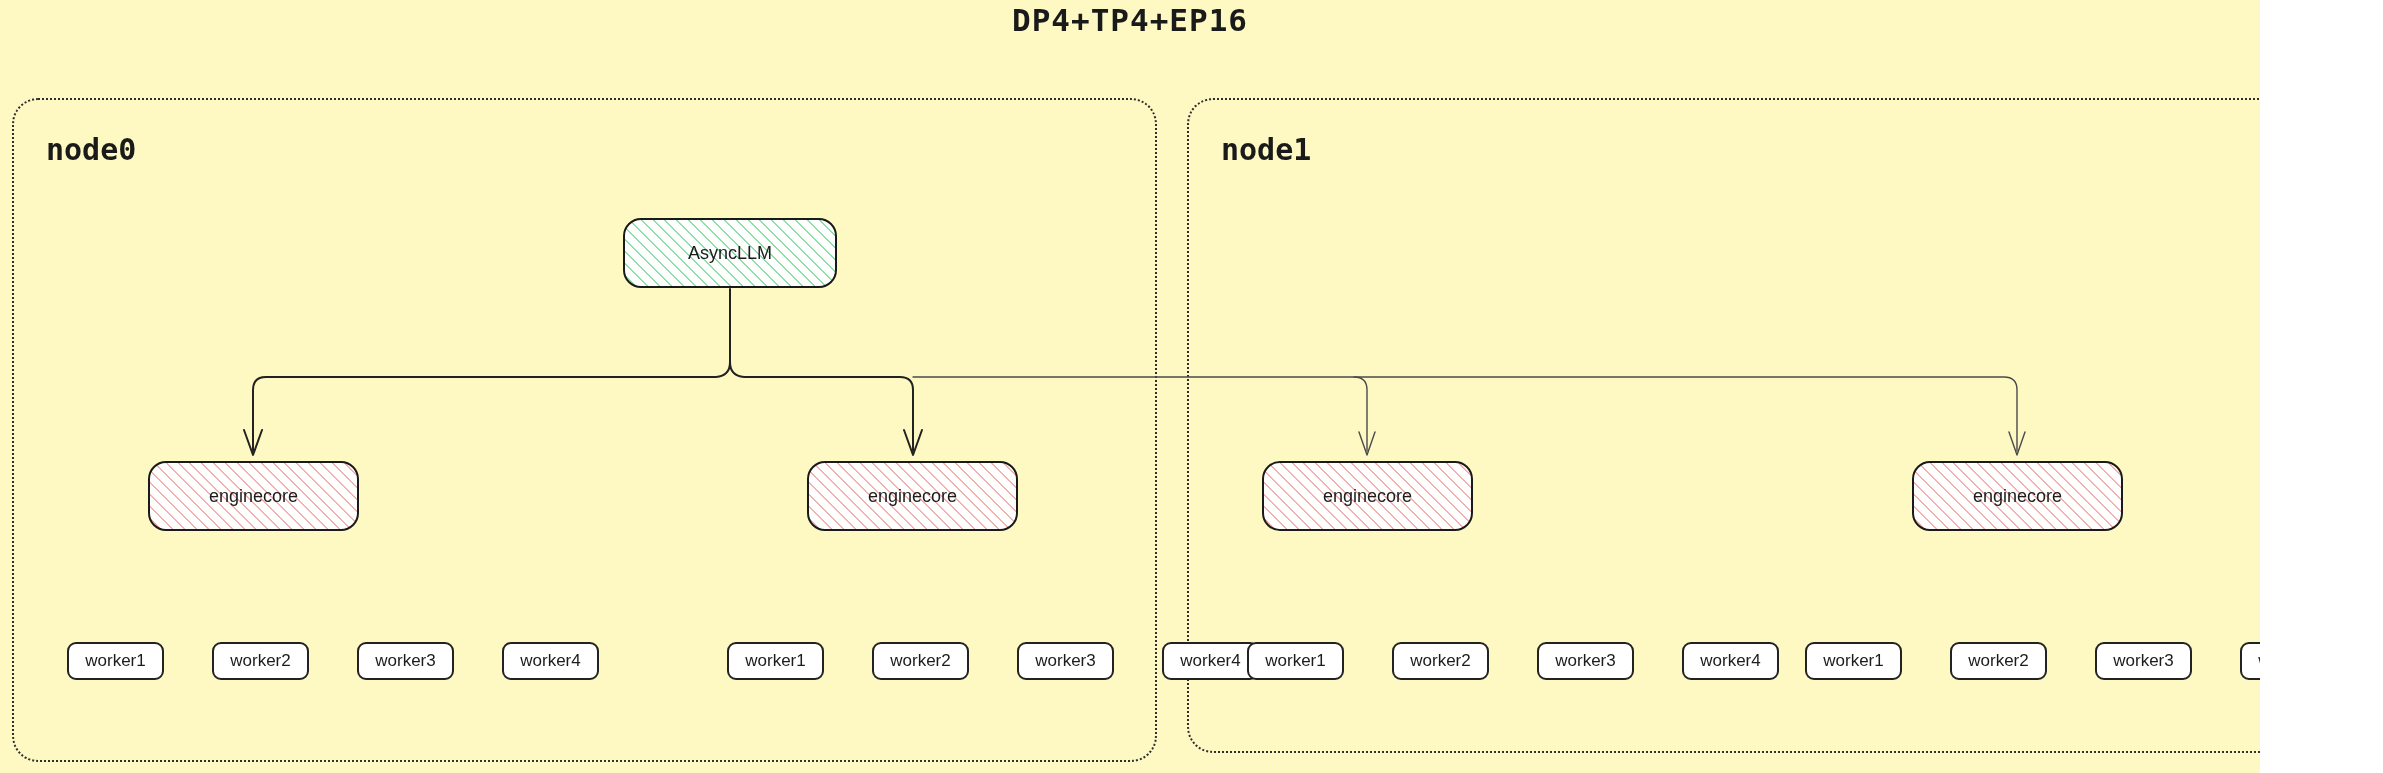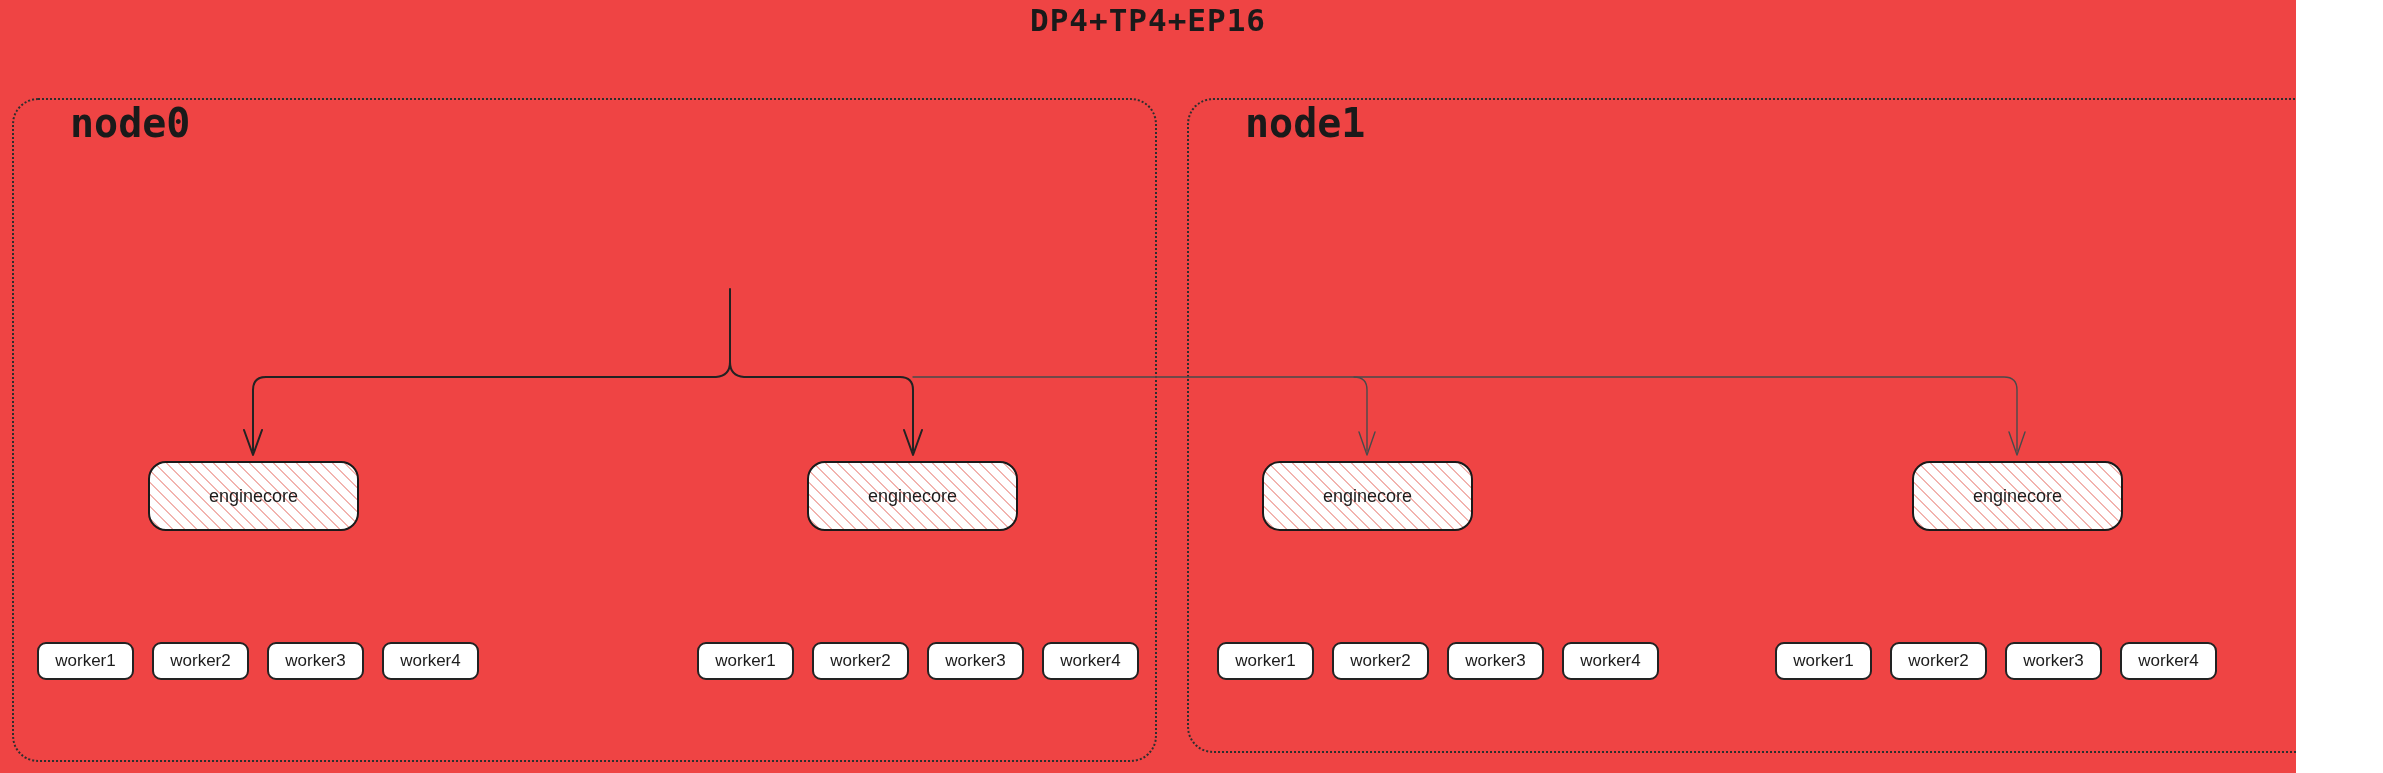--- a/index.html
+++ b/index.html
@@ -1,34 +1,34 @@
 <!DOCTYPE html>
 <html style="--green-hatch: #8fe0a6; --red-hatch: #f2b3ae; --line-dark: #222222; --line-light: #4a4a4a;"><head>
 <meta charset="utf-8">
 <style>
   html,body { margin:0; padding:0; background:#ffffff; }
   .canvas {
-    position:relative; width:2260px; height:773px; background:#ef4444;
-    overflow:hidden; font-family:"Liberation Sans", sans-serif;padding-left:36px;
+    position:relative; width:2260px; height:773px; background:#fef9c3;
+    overflow:hidden; font-family:"Liberation Sans", sans-serif;
   }
   .title {
     position:absolute; top:2px; left:0; width:100%; text-align:center;
     font-family:"DejaVu Sans Mono", monospace; font-weight:bold;
     font-size:31px; color:#1a1a1a; letter-spacing:1px;
   }
   .node {
     position:absolute; border:2.5px dotted #2e2e2e; border-radius:26px;
     box-sizing:border-box; background:transparent;
   }
   .node0 { left:12px;  top:98px; width:1145px; height:664px; }
   .node1 { left:1187px; top:98px; width:1181px; height:655px; }
   .node-label {
-    position:absolute; left:32px; top:0;
+    position:absolute; left:32px; top:32px;
     font-family:"DejaVu Sans Mono", monospace; font-weight:bold;
-    font-size:40px; color:#1a1a1a;margin-left:24px;
+    font-size:30px; color:#1a1a1a;
   }
   .connectors { position:absolute; left:0; top:0; }
   .box {
     position:absolute; box-sizing:border-box;
     border:2px solid #1a1a1a; border-radius:16px; background:#ffffff;
     display:flex; align-items:center; justify-content:center;
     font-size:18px; color:#1c1c1c;
   }
   .api-server { left:623px; top:150px; width:214px; height:65px; }
   .async-llm  { left:623px; top:218px; width:214px; height:70px; border-radius:18px; }
@@ -50,21 +50,21 @@
   }
   .wgroup { position:absolute; top:642px; display:flex; gap:18px; }
   .wg1 { left:37px; }
   .wg2 { left:697px; }
   .wg3 { left:1217px; }
   .wg4 { left:1775px; }
   .worker {
     box-sizing:border-box; width:97px; height:38px;
     border:2px solid #222222; border-radius:9px; background:#ffffff;
     display:flex; align-items:center; justify-content:center;
-    font-size:17px; color:#1c1c1c;
+    font-size:17px; color:#1c1c1c;margin-left:30px;
   }
   .line-dark  { fill:none; stroke:var(--line-dark);  stroke-width:2;   stroke-linecap:round; stroke-linejoin:round; }
   .line-light { fill:none; stroke:var(--line-light); stroke-width:1.4; stroke-linecap:round; stroke-linejoin:round; }
 </style>
 </head>
 <body>
 
 <div class="canvas">
 
   <div class="title">DP4+TP4+EP16</div>
@@ -80,20 +80,23 @@
     <path class="line-dark" d="M730 289 L730 362 Q730 376 716 377 L266 377 Q253 377 253 390 L253 451"></path>
     <path class="line-dark" d="M730 362 Q730 376 744 377 L900 377 Q913 377 913 390 L913 451"></path>
     <path class="line-dark" d="M244 430 L253 455 L262 430"></path>
     <path class="line-dark" d="M904 430 L913 455 L922 430"></path>
     <path class="line-light" d="M913 377 L2004 377 Q2017 377 2017 390 L2017 451"></path>
     <path class="line-light" d="M1354 377 Q1367 377 1367 390 L1367 451"></path>
     <path class="line-light" d="M1359 432 L1367 455 L1375 432"></path>
     <path class="line-light" d="M2009 432 L2017 455 L2025 432"></path>
   </svg>
 
+  <div class="box async-llm hatch-green">
+    <span>AsyncLLM</span>
+  </div>
 
   <div class="box enginecore ec1 hatch-red">
     <span>enginecore</span>
   </div>
   <div class="box enginecore ec2 hatch-red">
     <span>enginecore</span>
   </div>
   <div class="box enginecore ec3 hatch-red">
     <span>enginecore</span>
   </div>

